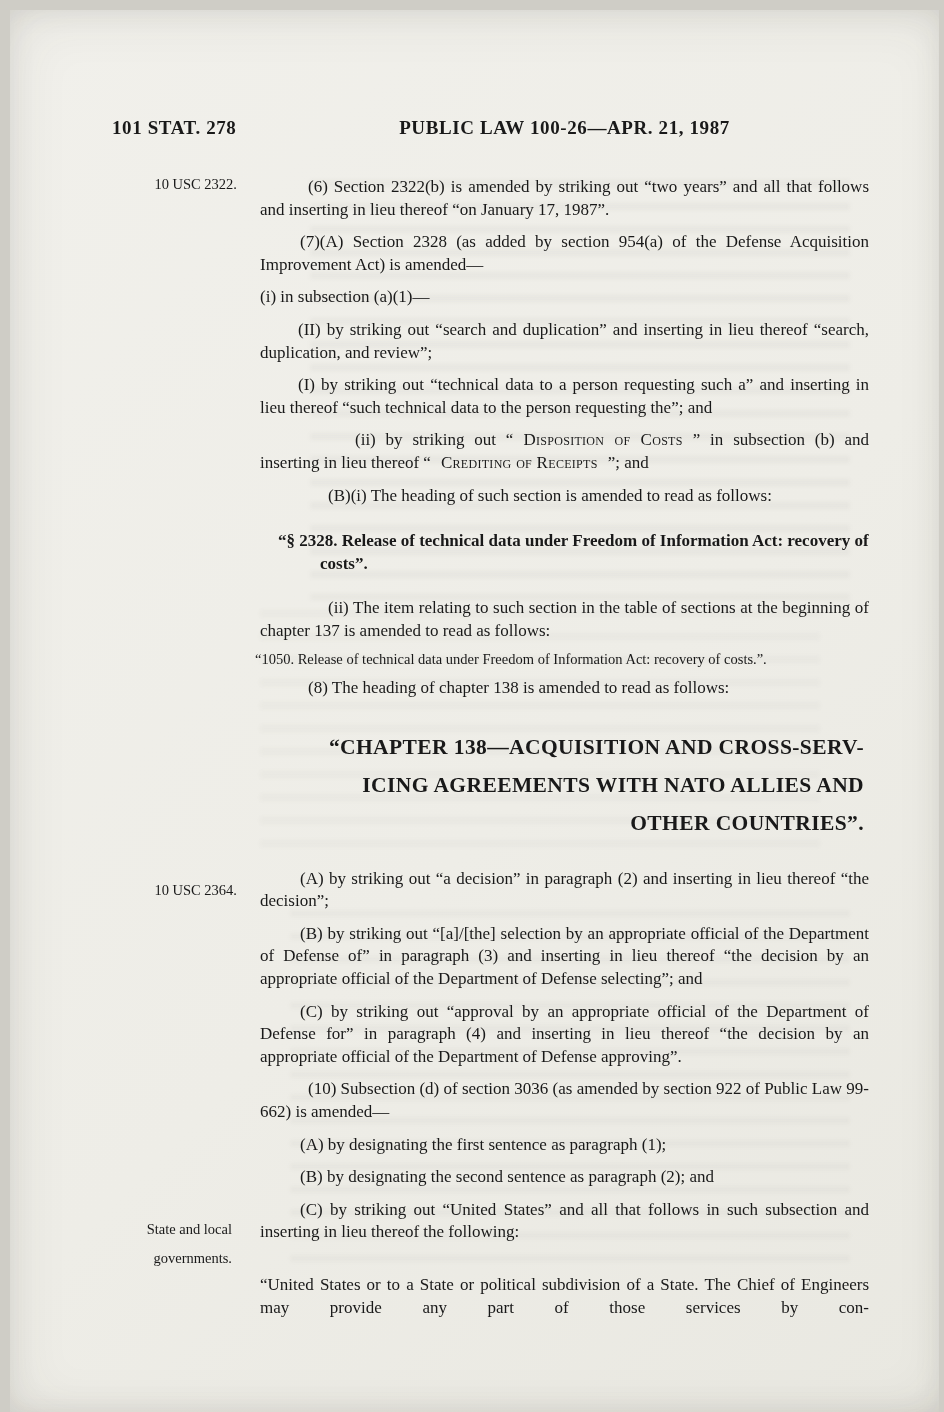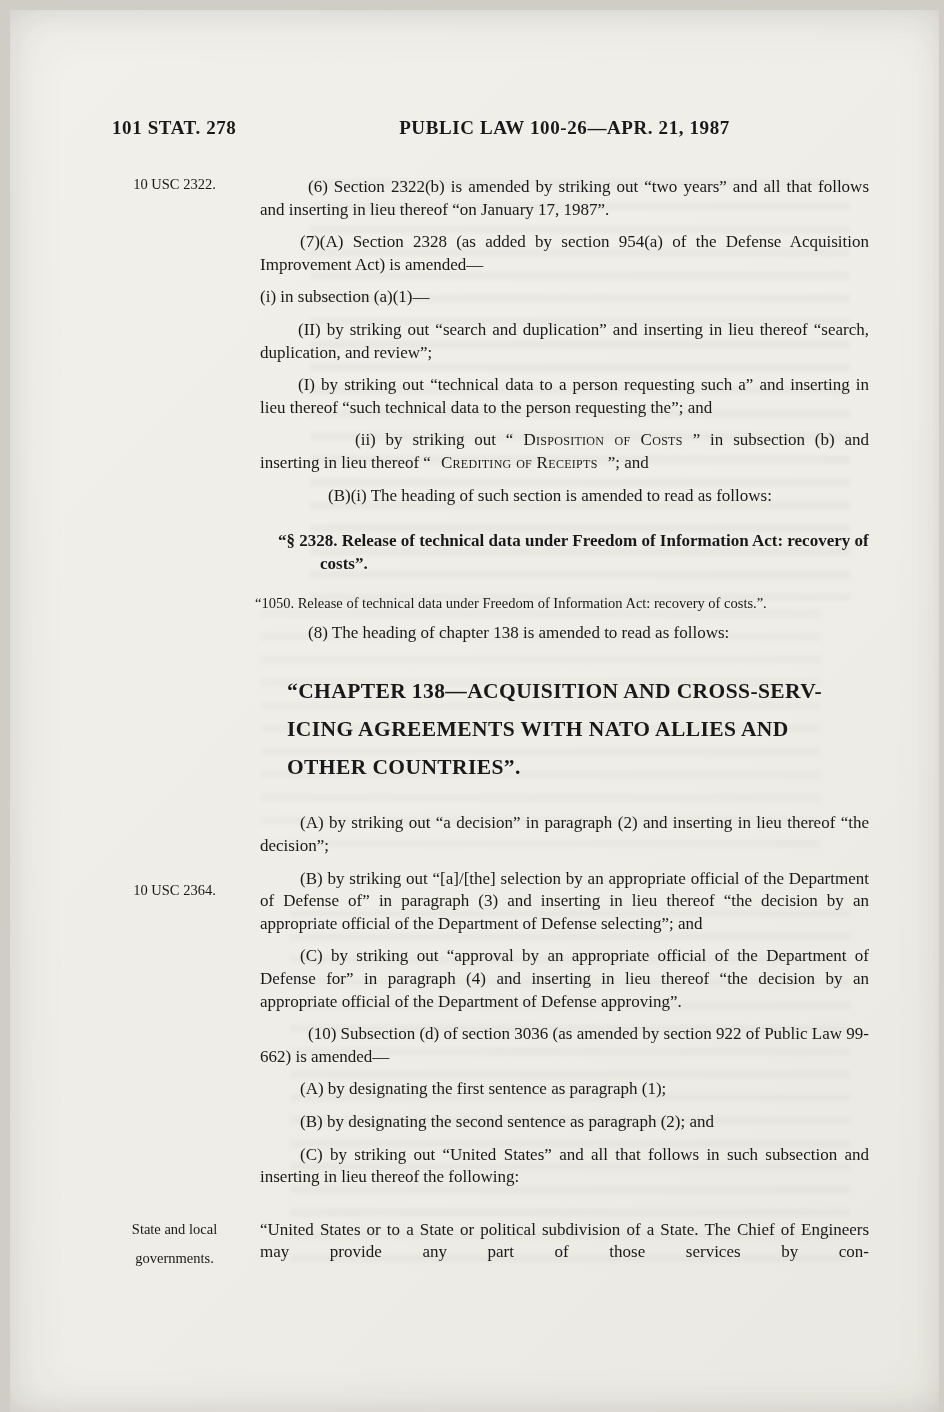--- a/index.html
+++ b/index.html
@@ -34,21 +34,21 @@
     position: absolute; left: 97px; top: 102px;
     font-size: 19px; font-weight: bold; letter-spacing: 0.6px;
   }
   .hdr-law {
     position: absolute; left: 240px; top: 102px; width: 629px;
     text-align: center; font-size: 19px; font-weight: bold; letter-spacing: 0.6px;
   }
 
   .margin-note {
     position: absolute; left: 97px; width: 135px;
-    font-size: 14.5px; line-height: 18.5px; text-align: center;
+    font-size: 14.5px; line-height: 18.5px; text-align: right;
   }
   .note-2322 { top: 160px; }
   .note-2364 { top: 866px; }
   .note-state { top: 1200px; }
 
   .body-col {
     position: absolute; left: 240px; top: 156px; width: 629px;
     font-size: 17px; line-height: 22.6px; text-align: justify;
   }
   .body-col p { margin: 0; }
@@ -73,21 +73,21 @@
   .table-item {
     font-size: 14.5px; line-height: 18.5px;
     margin-left: 30px !important; text-indent: -30px;
     padding: 2px 0 4px 0;
     text-align: left;
   }
   .chapter-heading {
     font-weight: bold; font-size: 21.5px; line-height: 28px;
     letter-spacing: 0.4px;
     margin: 18px 0 16px 22px !important;
-    text-align: left; text-indent: 0;
+    text-align: right; text-indent: 0;
   }
   .chapter-heading span { display: block; }
   .smallcaps { font-variant: small-caps; letter-spacing: 0.3px; }
 </style>
 </head>
 <body>
 
 <div class="page">
 
   <div class="bleed b1"></div>
@@ -108,20 +108,21 @@
     <p class="p-num">(6) Section 2322(b) is amended by striking out “two years” and all that follows and inserting in lieu thereof “on January 17, 1987”.</p>
     <p class="p-sub">(7)(A) Section 2328 (as added by section 954(a) of the Defense Acquisition Improvement Act) is amended—</p>
     <p class="p-i">(i) in subsection (a)(1)—</p>
     <p class="p-I">(II) by striking out “search and duplication” and inserting in lieu thereof “search, duplication, and review”;</p>
     <p class="p-I">(I) by striking out “technical data to a person requesting such a” and inserting in lieu thereof “such technical data to the person requesting the”; and</p>
     <p class="p-ii"><span>(ii) by striking out “</span><span class="smallcaps">Disposition of Costs</span><span>” in subsection (b) and inserting in lieu thereof “</span><span class="smallcaps">Crediting of Receipts</span><span>”; and</span></p>
     <p class="p-Bi">(B)(i) The heading of such section is amended to read as follows:</p>
 
     <p class="sec-heading">“§ 2328. Release of technical data under Freedom of Information Act: recovery of costs”.</p>
 
+    <p class="p-Bi">(ii) The item relating to such section in the table of sections at the beginning of chapter 137 is amended to read as follows:</p>
     <p class="table-item">“1050. Release of technical data under Freedom of Information Act: recovery of costs.”.</p>
     <p class="p-num">(8) The heading of chapter 138 is amended to read as follows:</p>
 
     <p class="chapter-heading">
       <span>“CHAPTER 138—ACQUISITION AND CROSS-SERV-</span>
       <span>ICING AGREEMENTS WITH NATO ALLIES AND</span>
       <span>OTHER COUNTRIES”.</span>
     </p>
 
     <p class="p-abc">(A) by striking out “a decision” in paragraph (2) and inserting in lieu thereof “the decision”;</p>

